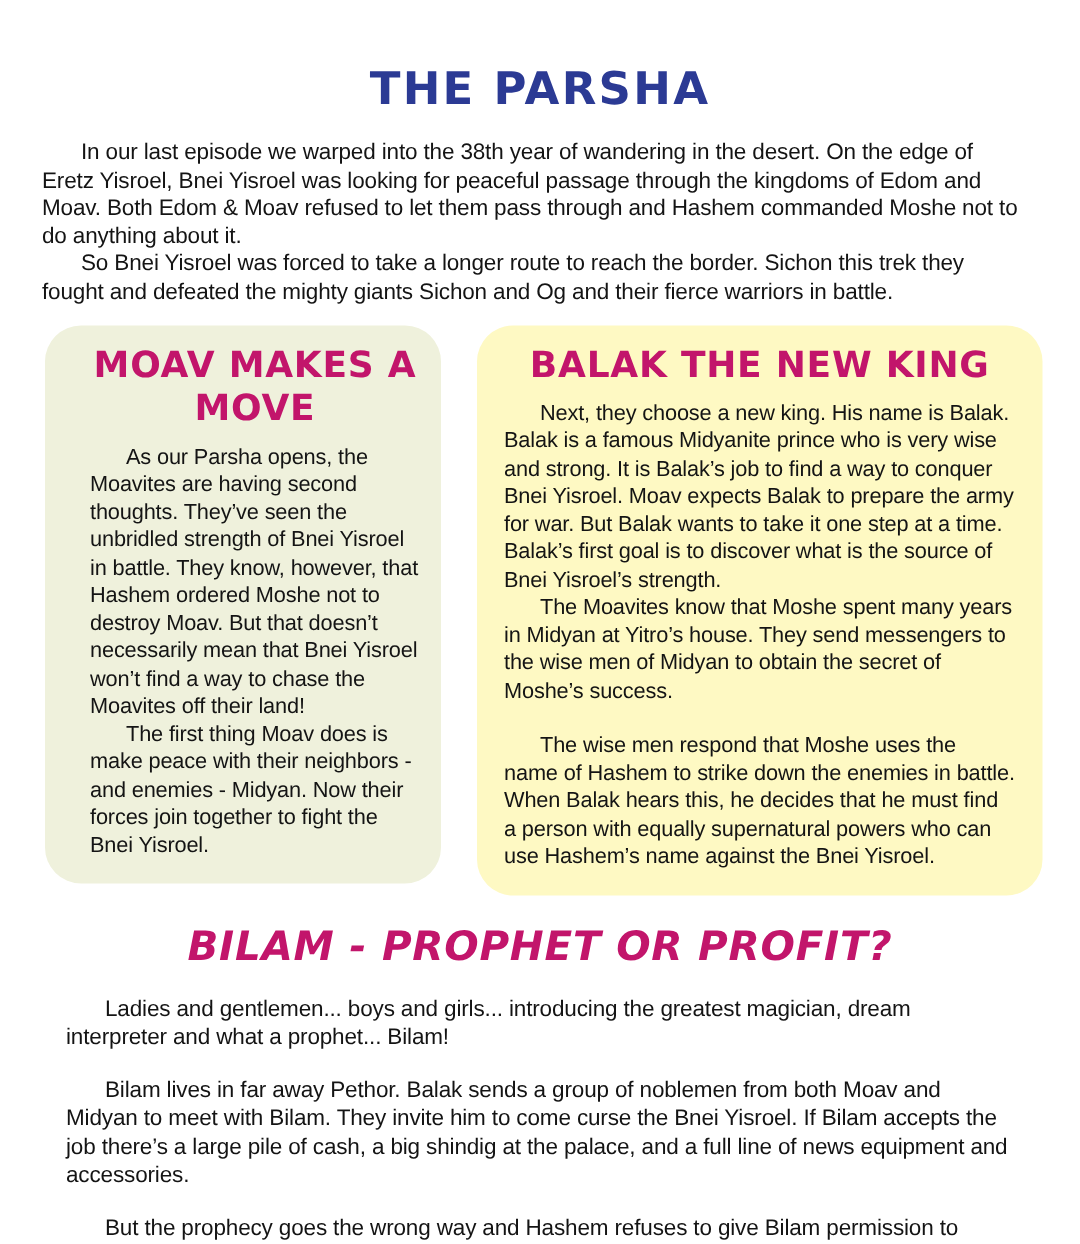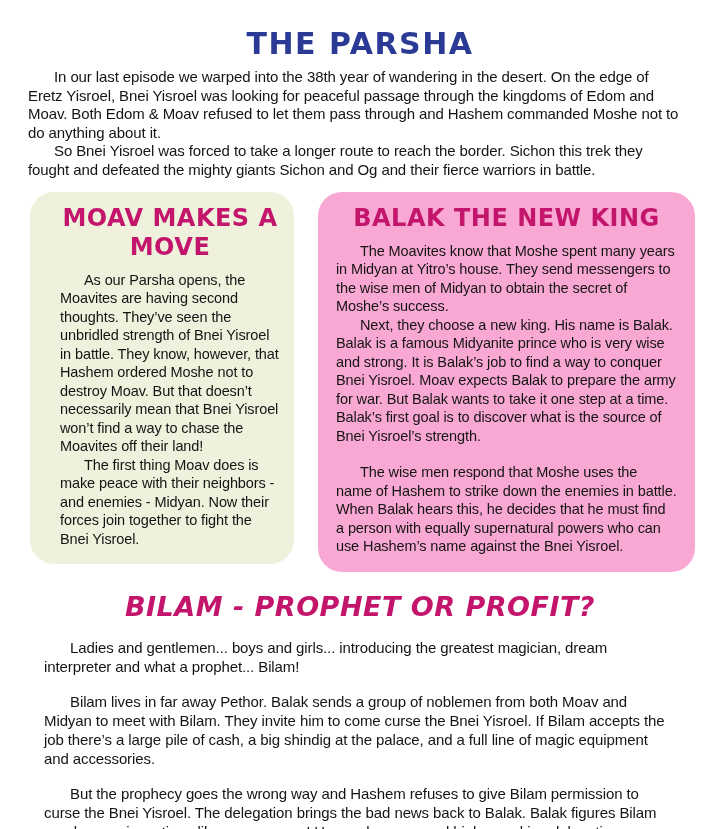--- a/index.html
+++ b/index.html
@@ -6,21 +6,21 @@
   .page {
     width:720px; height:829px;
     background:#ffffff;
     position:relative;
     overflow:hidden;
     font-family:"Liberation Sans", sans-serif;
     color:#141414;
     -webkit-font-smoothing:antialiased;
   }
   .main-title {
-    margin:0;
+    margin:16px;
     padding-top:26px;
     text-align:center;
     font-family:"DejaVu Sans", sans-serif;
     font-weight:bold;
     font-size:30px;
     letter-spacing:1.5px;
     color:#2b3a94;
   }
   .intro {
     margin:7px 40px 0 28px;
@@ -31,21 +31,21 @@
   .intro p { margin:0; text-indent:26px; }
 
   .boxes {
     display:flex;
     margin:13px 25px 0 30px;
     gap:24px;
     align-items:flex-start;
   }
   .box { border-radius:24px; box-sizing:border-box; }
   .box-left  { width:264px; background:#eff1dc; padding:8px 14px 16px 30px; }
-  .box-right { flex:1;      background:#f9a8d4; padding:8px 18px 16px 18px; }
+  .box-right { flex:1;      background:#fef9c3; padding:8px 18px 16px 18px; }
   .box-title {
     margin:4px 0 9px 0;
     text-align:center;
     font-family:"DejaVu Sans", sans-serif;
     font-weight:bold;
     font-size:24px;
     line-height:1.2;
     letter-spacing:0.5px;
     color:#c2156b;
   }
@@ -91,29 +91,29 @@
   <div class="boxes">
 
     <div class="box box-left">
       <h2 class="box-title">MOAV MAKES A MOVE</h2>
       <p>As our Parsha opens, the Moavites are having second thoughts. They’ve seen the unbridled strength of Bnei Yisroel in battle. They know, however, that Hashem ordered Moshe not to destroy Moav. But that doesn’t necessarily mean that Bnei Yisroel won’t find a way to chase the Moavites off their land!</p>
       <p>The first thing Moav does is make peace with their neighbors - and enemies - Midyan. Now their forces join together to fight the Bnei Yisroel.</p>
     </div>
 
     <div class="box box-right">
       <h2 class="box-title">BALAK THE NEW KING</h2>
+      <p>Next, they choose a new king. His name is Balak. Balak is a famous Midyanite prince who is very wise and strong. It is Balak’s job to find a way to conquer Bnei Yisroel. Moav expects Balak to prepare the army for war. But Balak wants to take it one step at a time. Balak’s first goal is to discover what is the source of Bnei Yisroel’s strength.</p>
       <p>The Moavites know that Moshe spent many years in Midyan at Yitro’s house. They send messengers to the wise men of Midyan to obtain the secret of Moshe’s success.</p>
-      <p>Next, they choose a new king. His name is Balak. Balak is a famous Midyanite prince who is very wise and strong. It is Balak’s job to find a way to conquer Bnei Yisroel. Moav expects Balak to prepare the army for war. But Balak wants to take it one step at a time. Balak’s first goal is to discover what is the source of Bnei Yisroel’s strength.</p>
       <p class="gap-top">The wise men respond that Moshe uses the name of Hashem to strike down the enemies in battle. When Balak hears this, he decides that he must find a person with equally supernatural powers who can use Hashem’s name against the Bnei Yisroel.</p>
     </div>
 
   </div>
 
   <h2 class="section-heading">BILAM - PROPHET OR PROFIT?</h2>
 
   <div class="section">
     <p>Ladies and gentlemen... boys and girls... introducing the greatest magician, dream interpreter and what a prophet... Bilam!</p>
-    <p>Bilam lives in far away Pethor. Balak sends a group of noblemen from both Moav and Midyan to meet with Bilam. They invite him to come curse the Bnei Yisroel. If Bilam accepts the job there’s a large pile of cash, a big shindig at the palace, and a full line of magic equipment and accessories.</p>
+    <p>Bilam lives in far away Pethor. Balak sends a group of noblemen from both Moav and Midyan to meet with Bilam. They invite him to come curse the Bnei Yisroel. If Bilam accepts the job there’s a large pile of cash, a big shindig at the palace, and a full line of news equipment and accessories.</p>
     <p>But the prophecy goes the wrong way and Hashem refuses to give Bilam permission to curse the Bnei Yisroel. The delegation brings the bad news back to Balak. Balak figures Bilam needs more incentive - like more money! He sends a new and higher ranking delegation.</p>
 
   </div>
 
 </div>
 
 </body></html>

